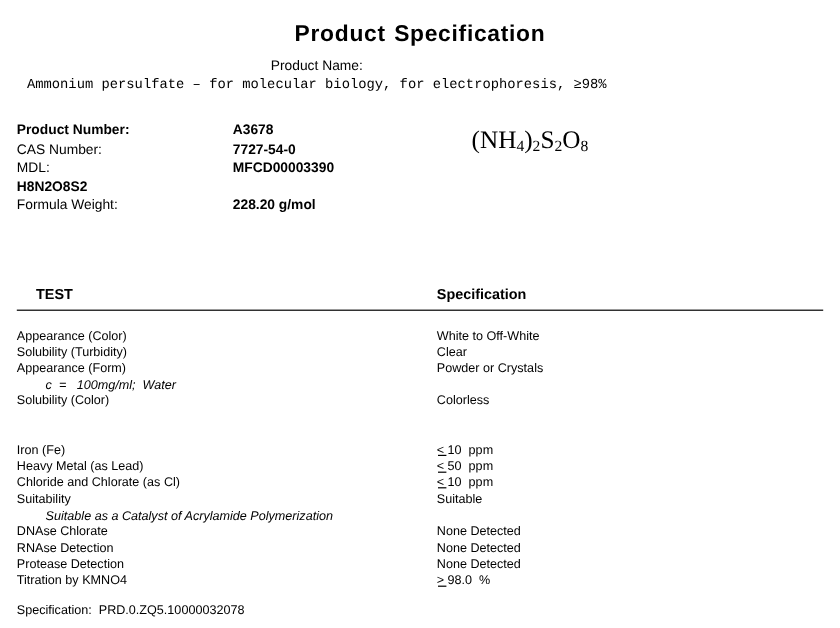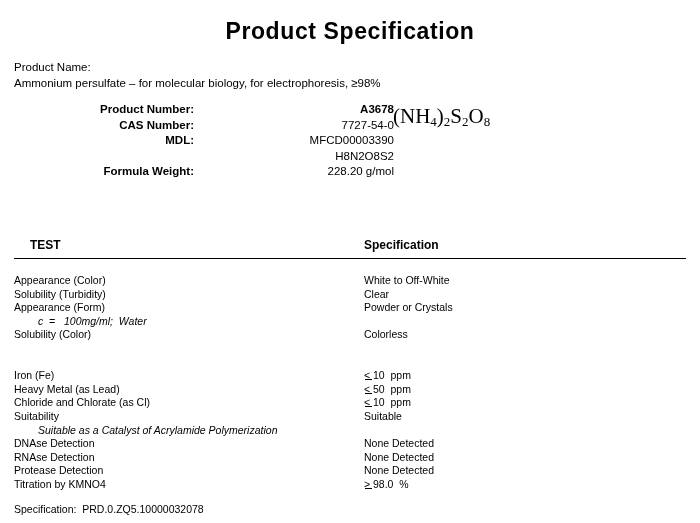--- a/index.html
+++ b/index.html
@@ -16,63 +16,64 @@
     overflow: hidden;
   }
   .page {
     position: relative;
     width: 700px;
     height: 523px;
     box-sizing: border-box;
   }
   .title {
     text-align: center;
-    font-size: 23px;
+    font-size: 19px;
     font-weight: bold;
     letter-spacing: 0.6px;
     margin: 18px 0 0 0;
     padding: 0;
   }
   .title .gap {
     display: inline-block;
     width: 7px;
   }
   .block-product {
     position: absolute;
     left: 14px;
-    top: 42px;
+    top: 30px;
     width: 500px;
+    text-align: center;
   }
   .prod-name-label {
     font-size: 11.5px;
     line-height: 15px;
   }
   .prod-name-value {
     font-size: 11.5px;
     line-height: 16px;
+    font-family: Liberation Mono, monospace;
   }
   .kv {
     position: absolute;
     left: 14px;
     top: 84px;
     width: 380px;
     font-size: 11.5px;
   }
   .kv-row {
     display: flex;
     line-height: 15.5px;
-    text-align: right;
   }
   .kv-key {
     width: 180px;
     flex: 0 0 180px;
-    font-weight: bold;
   }
   .kv-val {
     flex: 1 1 auto;
+    font-weight: bold;
   }
   .bold {
     font-weight: bold;
   }
   .formula-graphic {
     position: absolute;
     left: 393px;
     top: 86px;
     font-family: "Liberation Serif", serif;
     font-size: 21px;
@@ -245,21 +246,21 @@
     </div>
     <div class="row">
       <div class="test">Suitability</div>
       <div class="spec">Suitable</div>
     </div>
     <div class="row">
       <div class="test indent">Suitable as a Catalyst of Acrylamide Polymerization</div>
       <div class="spec"></div>
     </div>
     <div class="row">
-      <div class="test">DNAse Detection</div>
+      <div class="test">DNAse Chlorate</div>
       <div class="spec">None Detected</div>
     </div>
     <div class="row">
       <div class="test">RNAse Detection</div>
       <div class="spec">None Detected</div>
     </div>
     <div class="row">
       <div class="test">Protease Detection</div>
       <div class="spec">None Detected</div>
     </div>

